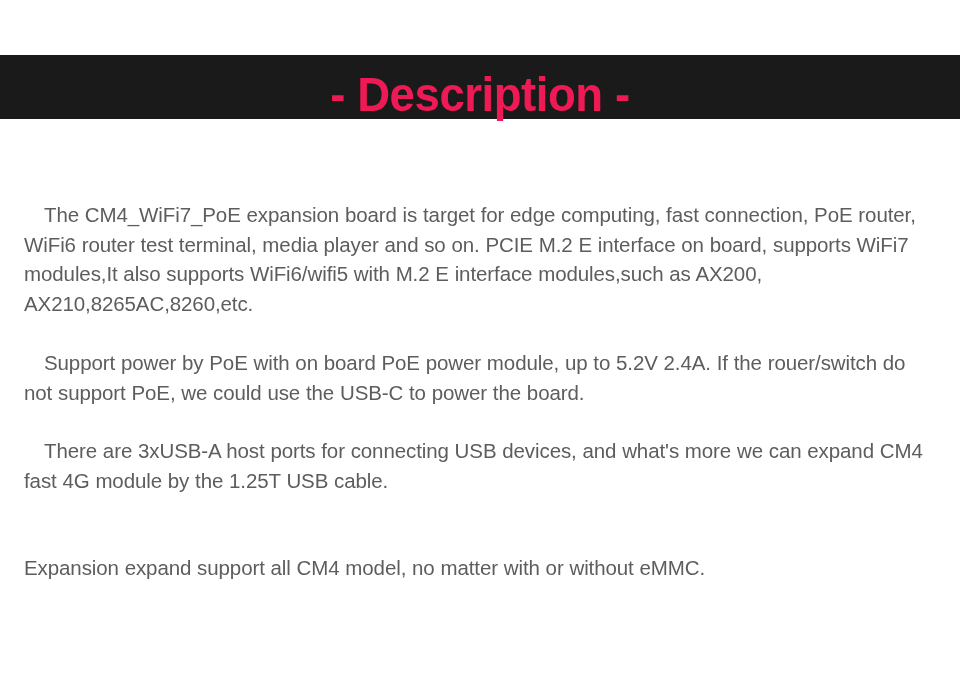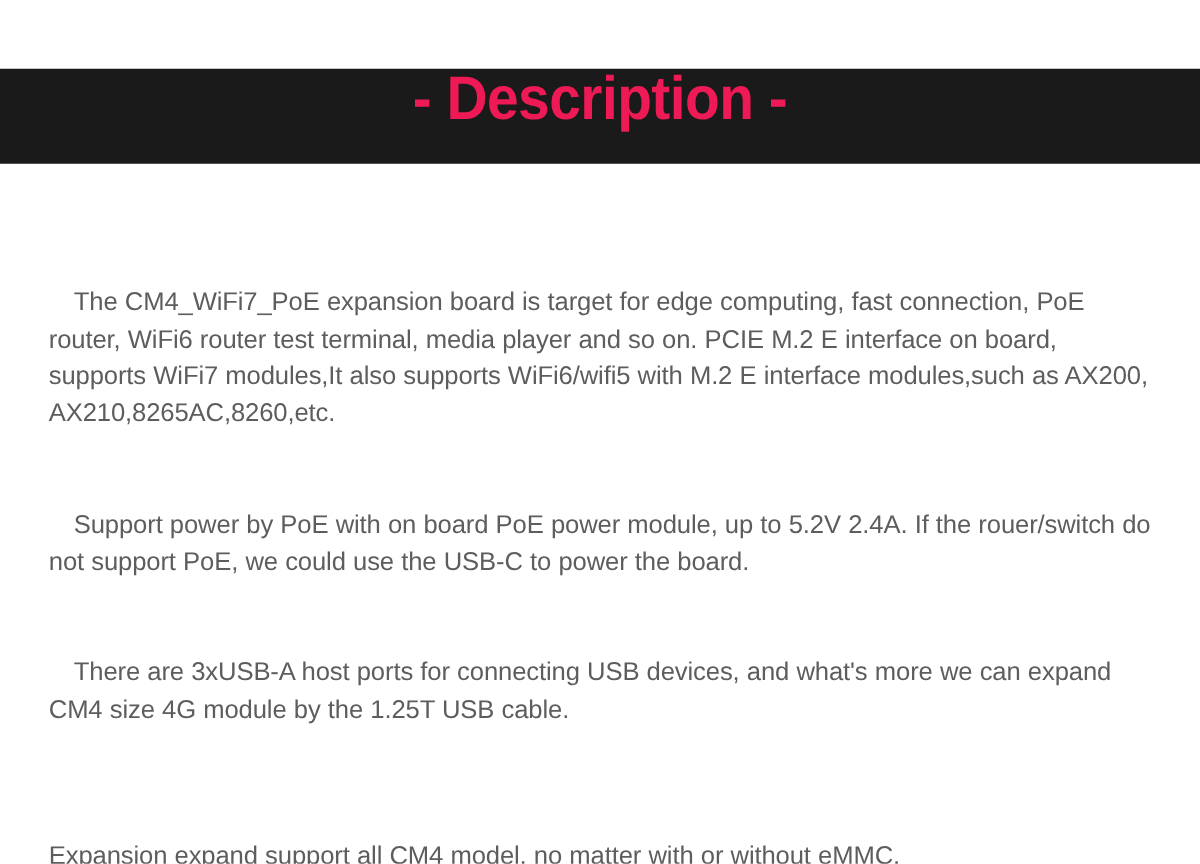--- a/index.html
+++ b/index.html
@@ -23,24 +23,24 @@
   }
 
   
   .top-spacer {
     height: 55px;
     background: #ffffff;
   }
 
   
   .title-band {
-    height: 76px;
+    height: 64px;
     background: #1a1a1a;
     display: flex;
-    align-items: flex-start;
+    align-items: flex-end;
     justify-content: center;
   }
   .title-text {
     color: #ee1a55;
     font-family: "Liberation Sans", sans-serif;
     font-weight: bold;
     font-size: 49px;
     letter-spacing: -0.5px;
     line-height: 1;
     white-space: nowrap;
@@ -54,21 +54,21 @@
     box-sizing: border-box;
     width: 960px;
   }
 
   .para {
     color: #5d5d5d;
     font-family: "Liberation Sans", sans-serif;
     font-size: 20.5px;
     font-weight: normal;
     line-height: 29.7px;
-    margin: 15px;
+    margin: 0;
     letter-spacing: -0.1px;
     word-spacing: 0.2px;
   }
 
   .para.indent {
     text-indent: 20px;
   }
 
   .gap-first  { height: 81px; }
   .gap-normal { height: 29px; }
@@ -90,21 +90,21 @@
     <div class="gap-first"></div>
 
     <p class="para indent">The CM4_WiFi7_PoE expansion board is target for edge computing, fast connection, PoE router, WiFi6 router test terminal, media player and so on. PCIE M.2 E interface on board, supports WiFi7 modules,It also supports WiFi6/wifi5 with M.2 E interface modules,such as AX200, AX210,8265AC,8260,etc.</p>
 
     <div class="gap-normal"></div>
 
     <p class="para indent">Support power by PoE with on board PoE power module, up to 5.2V 2.4A.  If the rouer/switch do not support PoE, we could use the USB-C to power the board.</p>
 
     <div class="gap-normal"></div>
 
-    <p class="para indent">There are 3xUSB-A host ports for connecting USB devices, and what's more we can expand CM4 size 4G module by the 1.25T USB cable.</p>
+    <p class="para indent">There are 3xUSB-A host ports for connecting USB devices, and what's more we can expand CM4 fast 4G module by the 1.25T USB cable.</p>
 
     <div class="gap-normal"></div>
 
 
     <div class="gap-last"></div>
 
     <p class="para">Expansion expand support all CM4 model, no matter with or without eMMC.</p>
 
   </div>
 </div>

